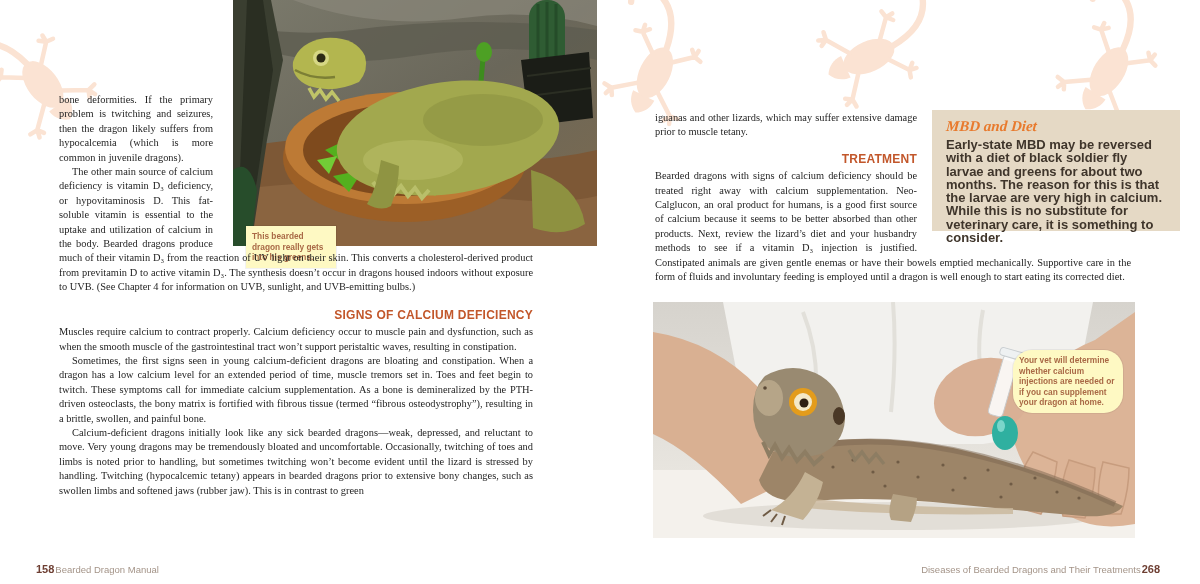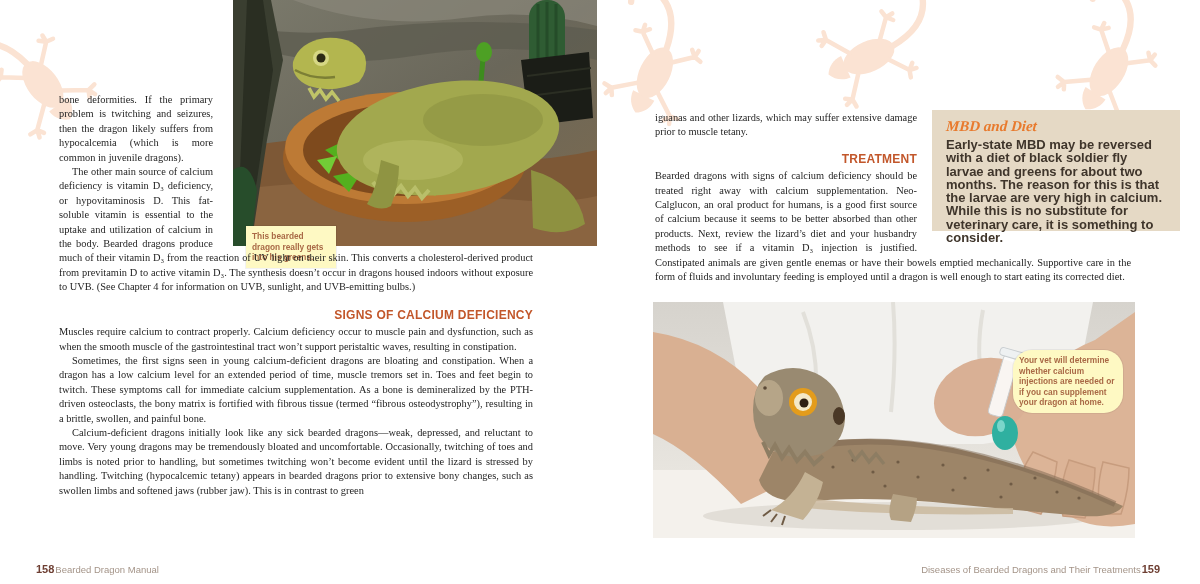--- a/index.html
+++ b/index.html
@@ -247,16 +247,16 @@
   </div>
 
   <div id="caption-right" class="photo-caption">Your vet will determine whether calcium injections are needed or if you can supplement your dragon at home.</div>
 
   <div id="footer-left" class="footer">
     <span class="page-num">158</span>
     <span>Bearded Dragon Manual</span>
   </div>
   <div id="footer-right" class="footer">
     <span>Diseases of Bearded Dragons and Their Treatments</span>
-    <span class="page-num">159</span>
+    <span class="page-num">268</span>
   </div>
 
 </div>
 
 </body></html>

